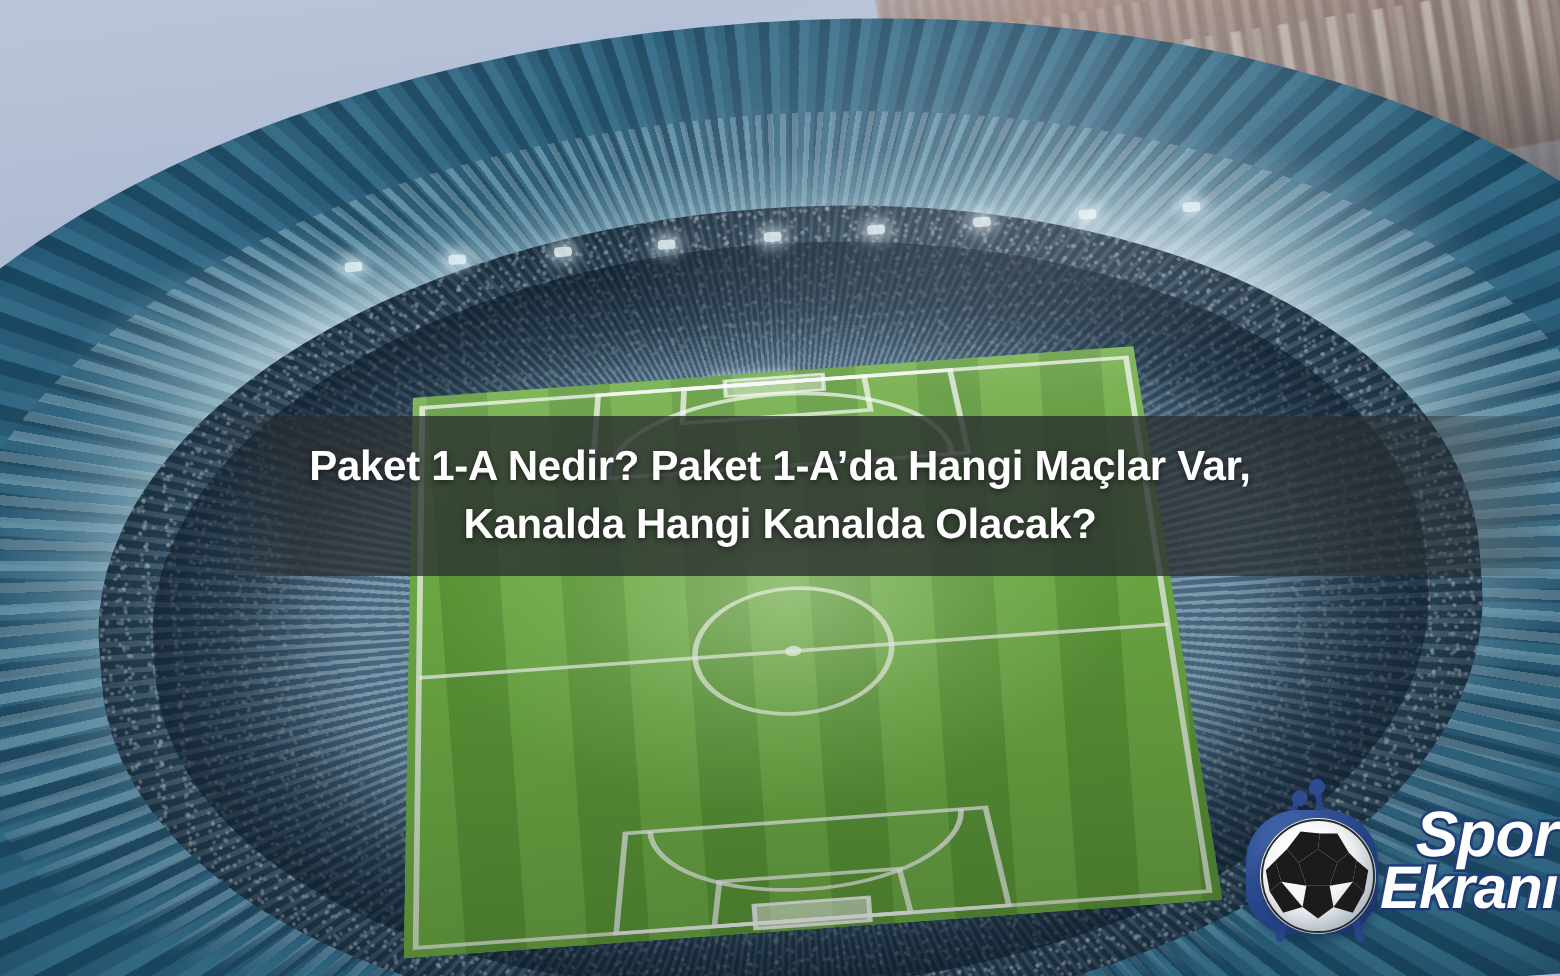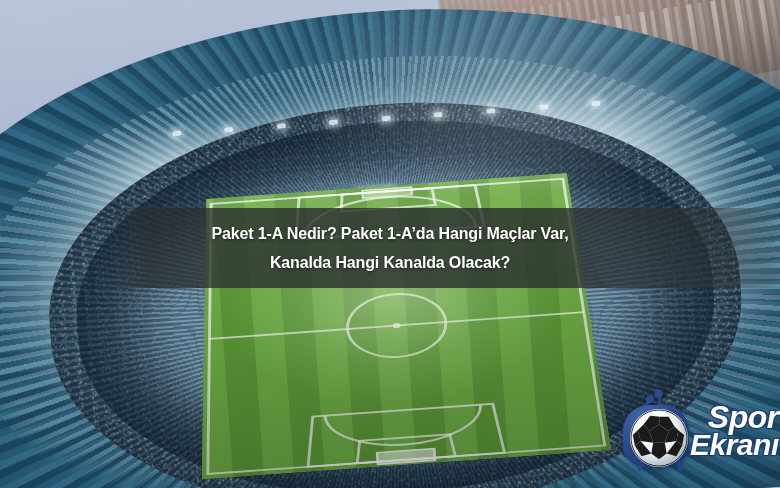--- a/index.html
+++ b/index.html
@@ -230,21 +230,21 @@
       rgba(42,46,48,.80) 560px,
       rgba(44,48,50,.60) 700px,
       rgba(44,48,50,.16) 768px,
       rgba(44,48,50,0) 780px);
     display:flex;align-items:center;justify-content:center;
   }
   #title-text{
     color:#ffffff;
     font-family:"Liberation Sans", sans-serif;
     font-weight:bold;
-    font-size:16px;
+    font-size:21px;
     line-height:29px;
     text-align:center;
     letter-spacing:-.15px;
     width:640px;
     text-shadow:0 1px 3px rgba(0,0,0,.55);
   }
   #title-text .l2{display:block;}
 
   
   #logo{

